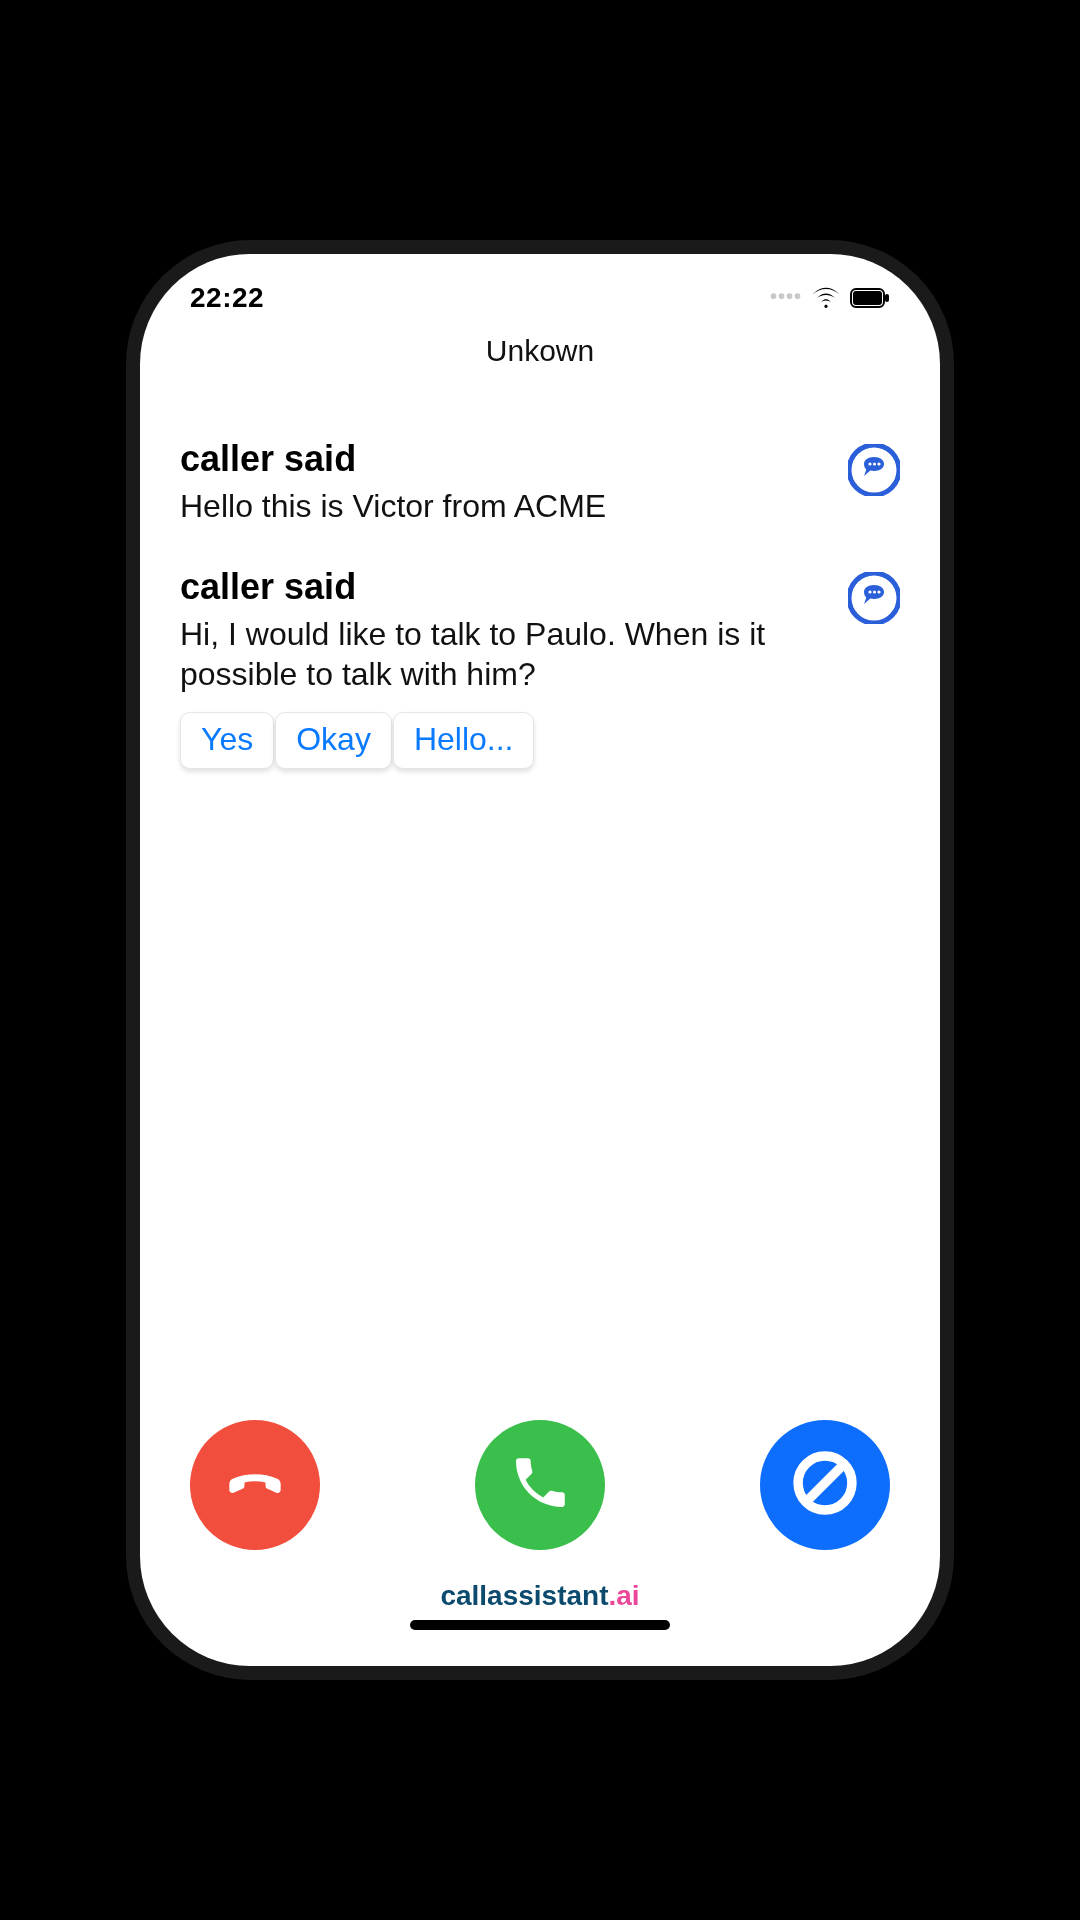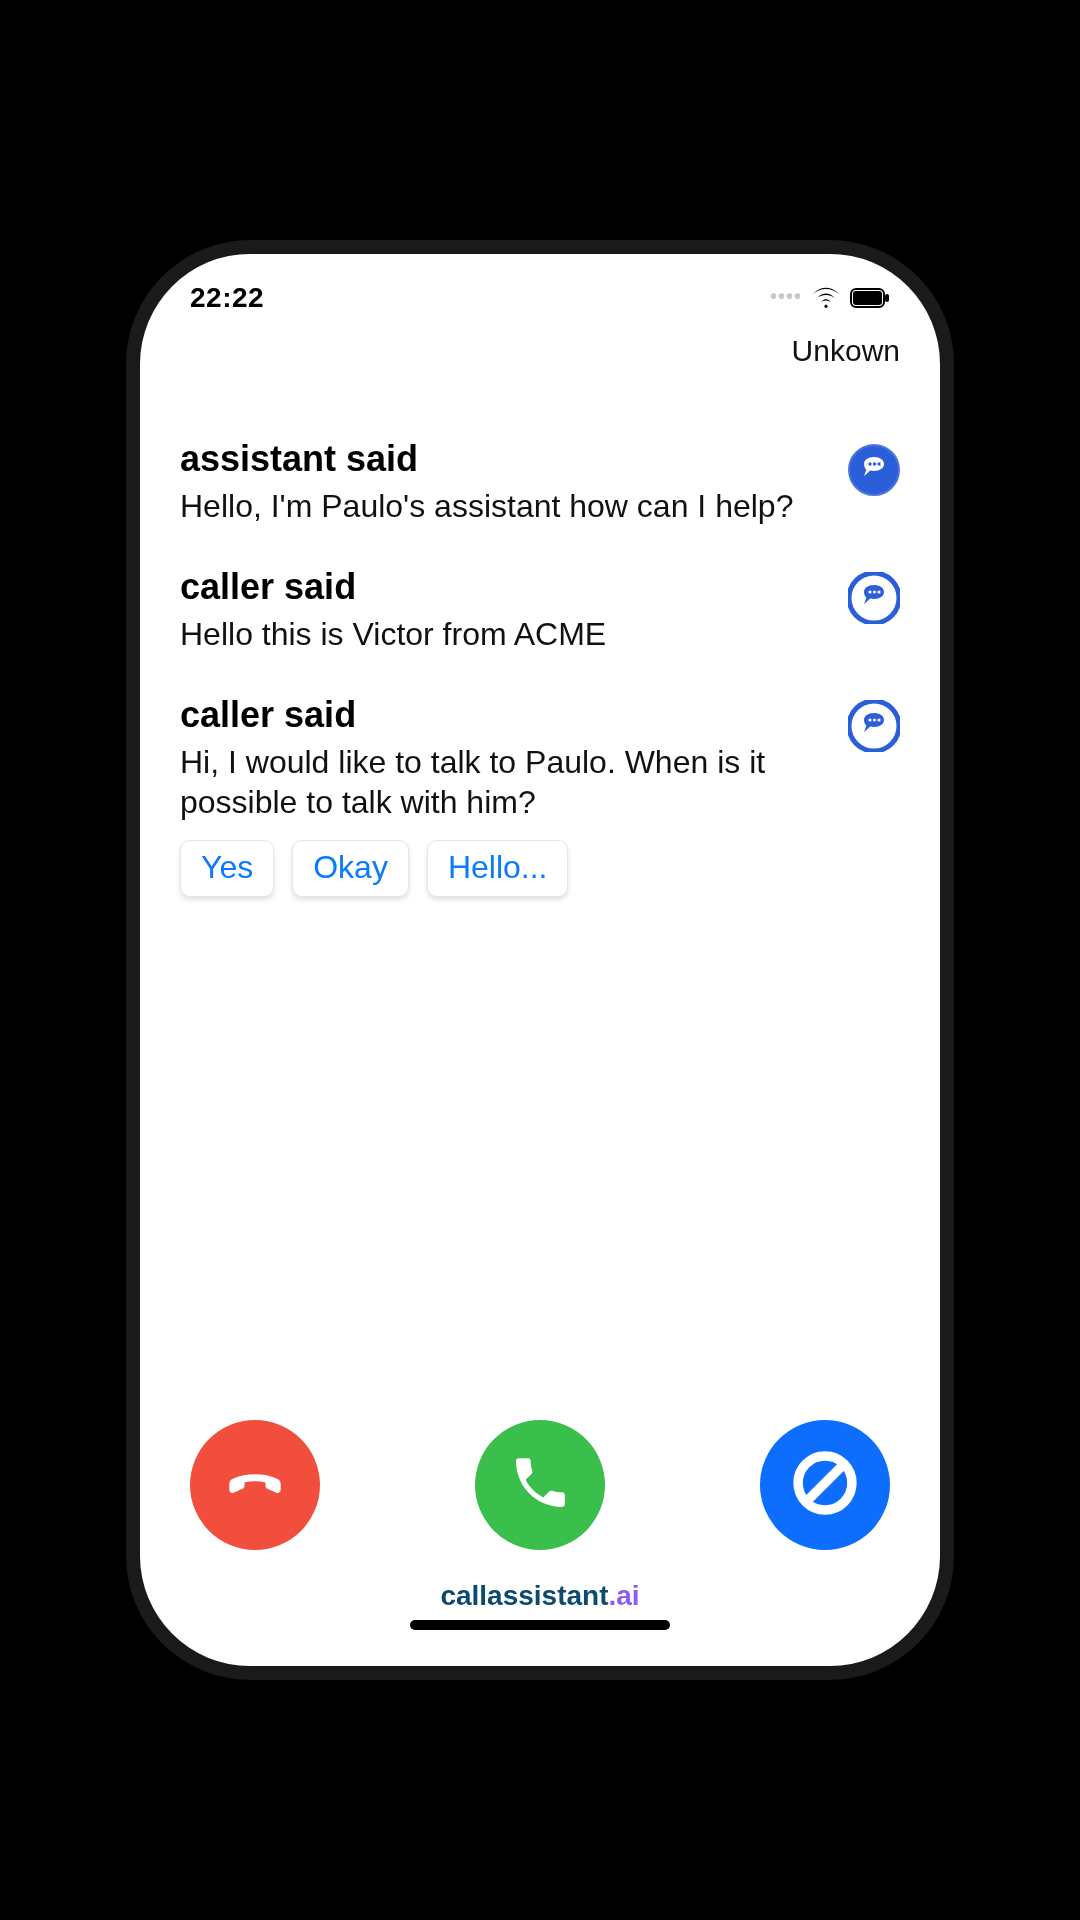--- a/index.html
+++ b/index.html
@@ -57,21 +57,20 @@
   .header-title {
     font-size: 44px;
     font-weight: 800;
     letter-spacing: -0.5px;
   }
   .header-subtitle {
     font-size: 30px;
     margin-top: 2px;
     font-weight: 400;
     color: #111;
-    text-align: right;
   }
 
   
   .messages {
     flex: 1;
     padding: 60px 40px 0 40px;
     overflow: hidden;
   }
   .message {
     position: relative;
@@ -93,21 +92,21 @@
     position: absolute;
     right: 0;
     top: 6px;
     width: 52px;
     height: 52px;
   }
 
   
   .quick-replies {
     display: flex;
-    gap: 18px;
+    gap: 1px;
     margin-top: 10px;
   }
   .chip {
     background: #fff;
     border: 1px solid #e6e6e6;
     border-radius: 10px;
     padding: 8px 20px 10px;
     font-size: 32px;
     color: #0a7aff;
     font-weight: 400;
@@ -135,21 +134,21 @@
   
   .footer {
     text-align: center;
     font-size: 28px;
     padding-bottom: 36px;
   }
   .footer-brand {
     font-weight: 800;
     color: #0d4fa8;
   }
-  .footer-brand span { font-weight: 800; color: #8b5cf6; }
+  .footer-brand span { font-weight: 800; color: #ec4899; }
   .home-indicator {
     width: 260px;
     height: 10px;
     border-radius: 5px;
     background: #000;
     margin: 8px auto 0 auto;
   }
 </style>
 </head>
 <body>
@@ -174,33 +173,20 @@
       </span>
     </div>
   </div>
 
   <div class="header">
     <div class="header-subtitle">Unkown</div>
   </div>
 
   <div class="messages">
 
-    <div class="message">
-      <div class="msg-speaker">assistant said</div>
-      <div class="msg-text">Hello, I'm Paulo's assistant how can I help?</div>
-      <span class="msg-icon">
-        <svg viewBox="0 0 52 52">
-            <circle cx="26" cy="26" r="25" fill="#2b5fd9" stroke="#4d78da" stroke-width="2"></circle>
-            <path d="M16 20c0-4 4-7 10-7s10 3 10 7-4 7-10 7c-1.3 0-2.6-.15-3.7-.45L16 32l2.3-6.2C17 24.4 16 22.3 16 20z" fill="#fff"></path>
-            <circle cx="22" cy="20" r="1.7" fill="#2b5fd9"></circle>
-            <circle cx="26.5" cy="20" r="1.7" fill="#2b5fd9"></circle>
-            <circle cx="31" cy="20" r="1.7" fill="#2b5fd9"></circle>
-          </svg>
-      </span>
-    </div>
 
     <div class="message">
       <div class="msg-speaker">caller said</div>
       <div class="msg-text">Hello this is Victor from ACME</div>
       <span class="msg-icon">
         <svg viewBox="0 0 52 52">
             <circle cx="26" cy="26" r="25" fill="#fff" stroke="#2b5fd9" stroke-width="5"></circle>
             <path d="M16 20c0-4 4-7 10-7s10 3 10 7-4 7-10 7c-1.3 0-2.6-.15-3.7-.45L16 32l2.3-6.2C17 24.4 16 22.3 16 20z" fill="#2b5fd9"></path>
             <circle cx="22" cy="20" r="1.6" fill="#fff"></circle>
             <circle cx="26.5" cy="20" r="1.6" fill="#fff"></circle>

